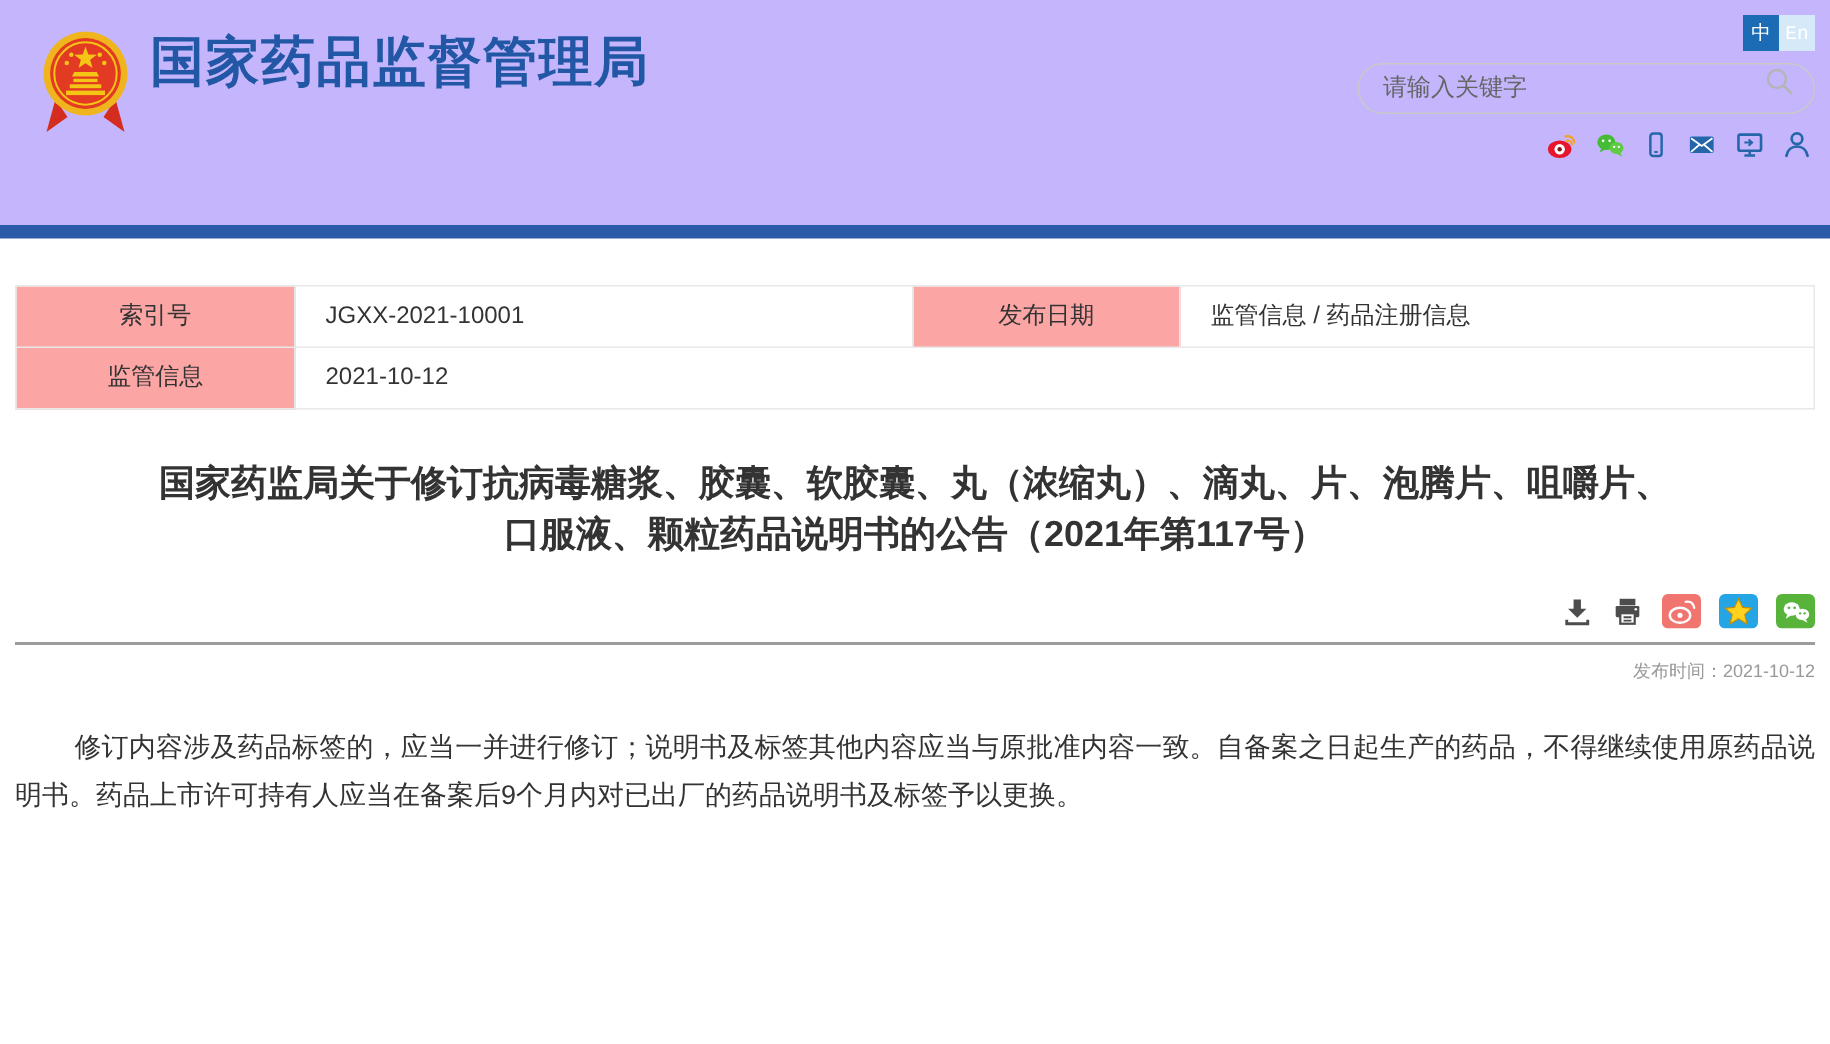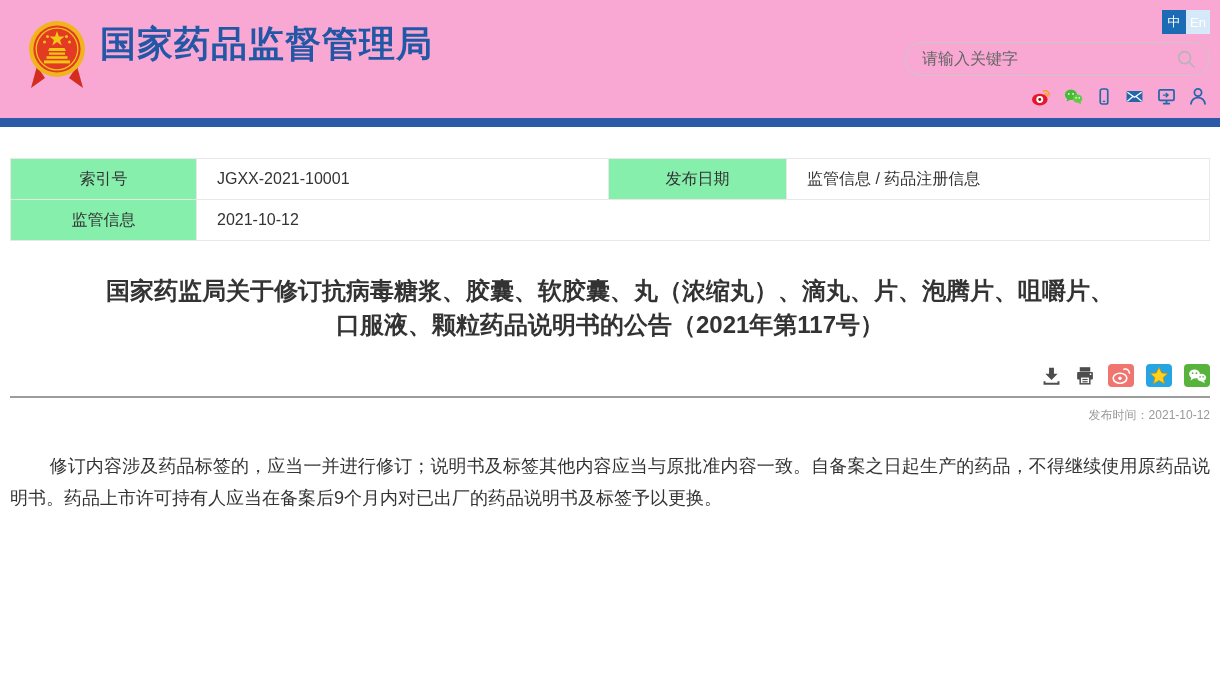--- a/index.html
+++ b/index.html
@@ -1,51 +1,51 @@
 <!DOCTYPE html>
 <html><head>
 <meta charset="utf-8">
 <style>
   * { box-sizing: border-box; margin: 0; padding: 0; }
   html,body { width:1220px; height:696px; background:#fff; overflow:hidden;
     font-family:"Liberation Sans","DejaVu Sans",sans-serif; }
 
   
-  .header { position:relative; height:118px; background:#f9a8d4; }
+  .header { position:relative; height:150px; background:#c4b5fd;font-family:Liberation Mono, monospace; }
   .brand { position:absolute; left:28px; top:16px; display:flex; align-items:flex-start; cursor:pointer; }
   .emblem { width:58px; height:78px; display:block; }
   .brand-text { margin-left:14px; padding-top:8px; }
   .site-zh { font-size:36px; font-weight:bold; color:#2257a5; letter-spacing:1px; line-height:40px; }
   .site-en { font-size:18.5px; color:#2b63b0; margin-top:6px; letter-spacing:.2px; }
 
   .lang { position:absolute; top:10px; right:10px; display:flex; }
   .lang span { width:24px; height:24px; display:flex; align-items:center; justify-content:center;
     font-size:13px; color:#fff; cursor:pointer; }
   .lang .zh { background:#1c6cb5; }
   .lang .en { background:#d6e9f8; }
 
   .search { position:absolute; top:42px; right:10px; width:305px; height:34px;
-    border:1px solid #c9c9c9; border-radius:17px; display:flex; align-items:center; padding:0 12px 0 16px; }
+    border:1px solid #c9c9c9; border-radius:17px; display:flex; padding:0 12px 0 16px; }
   .search input { flex:1; border:none; outline:none; font-size:16px; color:#555; background:transparent;
     font-family:inherit; }
   .search input::placeholder { color:#666; }
   .search .mag { width:22px; height:22px; cursor:pointer; }
 
   .social { position:absolute; top:86px; right:12px; display:flex; align-items:center; gap:11px; }
   .social span { display:flex; cursor:pointer; }
 
   .blue-bar { height:9px; background:#2b5ba8; }
 
   
   .content { margin:0 10px; }
 
   table.meta { width:100%; border-collapse:collapse; margin-top:31px; font-size:16px; color:#333;
     table-layout:fixed; }
   table.meta td { border:1px solid #e8e8e8; padding:9px 20px; line-height:22px; vertical-align:middle; }
-  table.meta td.lbl { background:#86efac; text-align:center; padding:9px 6px; }
+  table.meta td.lbl { background:#fca5a5; text-align:center; padding:9px 6px; }
   .pre { white-space:pre-line; }
 
   .article-title { margin-top:33px; text-align:center; font-size:24px; font-weight:bold;
     color:#333; line-height:34px; white-space:pre-line; }
 
   .toolbar { display:flex; justify-content:flex-end; align-items:center; gap:12px;
     margin-top:22px; padding-bottom:9px; }
   .toolbar span { display:flex; cursor:pointer; }
   .rule { border-top:2px solid #9c9c9c; }
   .pub-time { text-align:right; color:#999; font-size:12px; margin-top:9px; }

